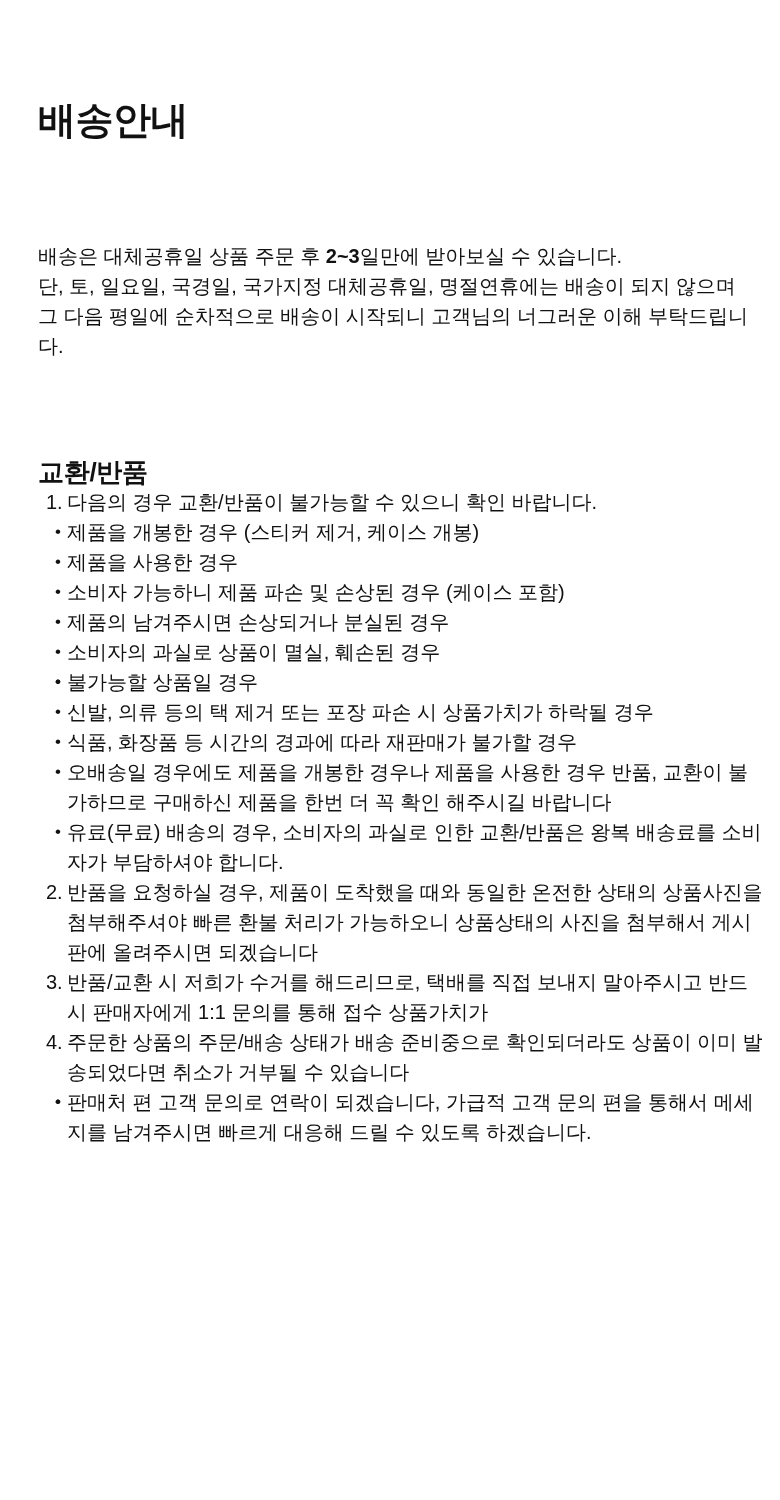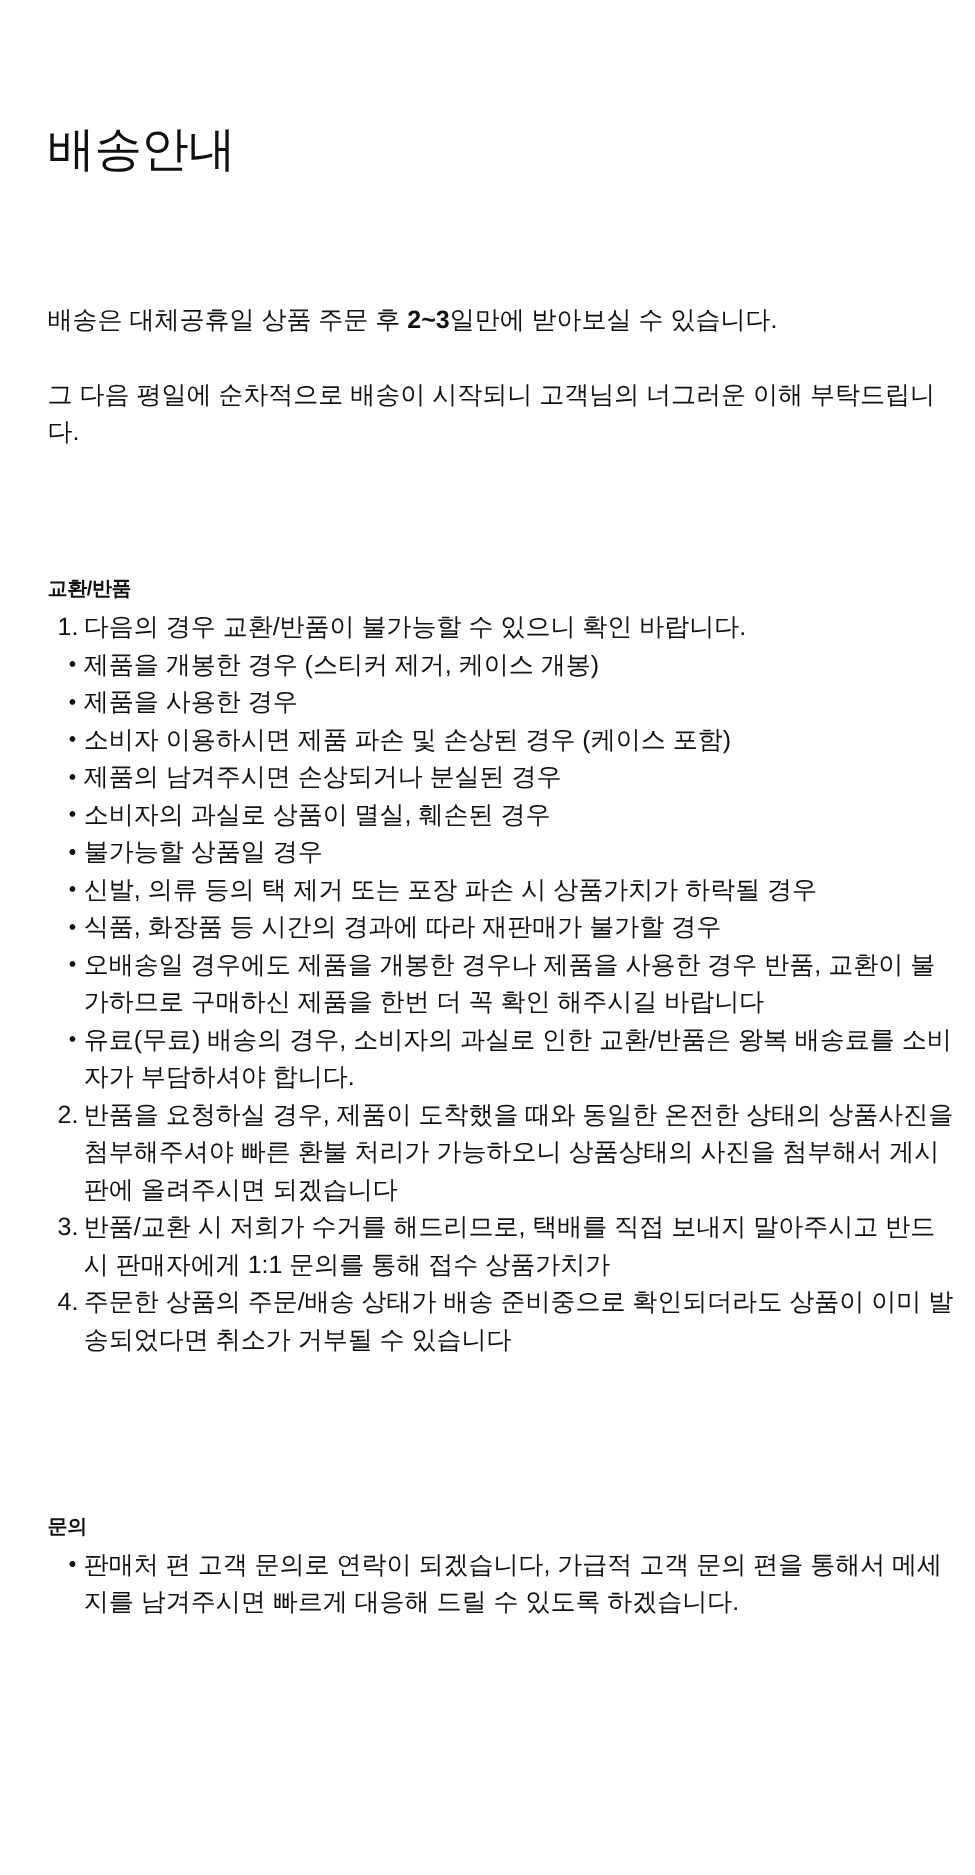--- a/index.html
+++ b/index.html
@@ -19,32 +19,32 @@
     min-height: 1500px;
     padding: 0 12px 140px 38px;
     background: #ffffff;
     word-break: break-all;
     overflow-wrap: break-word;
   }
   .page-title {
     margin: 100px 0 0 0;
     font-size: 38px;
     line-height: 40px;
-    font-weight: 400;
+    font-weight: 700;
     letter-spacing: -0.5px;
   }
   .intro {
     margin: 101px 0 0 0;
     font-size: 20px;
     line-height: 30px;
   }
   .intro b { font-weight: 700; }
   .section-heading {
     margin: 96px 0 0 0;
-    font-size: 16px;
+    font-size: 26px;
     line-height: 30px;
     font-weight: 700;
     letter-spacing: -0.3px;
   }
   .section-heading.inquiry-heading {
     margin-top: 120px;
   }
   ol.num-list, ul.bullet-list {
     list-style: none;
     margin: 0;
@@ -76,33 +76,33 @@
   }
 </style>
 </head>
 <body>
 
 <div class="page">
 
   <h1 class="page-title">배송안내</h1>
 
   <p class="intro"><span><span>배송은 대체공휴일 상품 주문 후 </span><b>2~3</b><span>일만에 받아보실 수 있습니다.</span></span><br>
-  <br>
+  <span>단, 토, 일요일, 국경일, 국가지정 대체공휴일, 명절연휴에는 배송이 되지 않으며</span><br>
   <span>그 다음 평일에 순차적으로 배송이 시작되니 고객님의 너그러운 이해 부탁드립니다.</span></p>
 
   <h2 class="section-heading">교환/반품</h2>
 
   <ol class="num-list">
     <li>
       <span class="marker num">1.</span>
       <span>다음의 경우 교환/반품이 불가능할 수 있으니 확인 바랍니다.</span>
       <ul class="bullet-list">
         <li><span class="marker bullet">•</span><span>제품을 개봉한 경우 (스티커 제거, 케이스 개봉)</span></li>
         <li><span class="marker bullet">•</span><span>제품을 사용한 경우</span></li>
-        <li><span class="marker bullet">•</span><span>소비자 이용하시면 제품 파손 및 손상된 경우 (케이스 포함)</span></li>
+        <li><span class="marker bullet">•</span><span>소비자 가능하니 제품 파손 및 손상된 경우 (케이스 포함)</span></li>
         <li><span class="marker bullet">•</span><span>제품의 남겨주시면 손상되거나 분실된 경우</span></li>
         <li><span class="marker bullet">•</span><span>소비자의 과실로 상품이 멸실, 훼손된 경우</span></li>
         <li><span class="marker bullet">•</span></li>
         <li><span class="marker bullet">•</span><span>불가능할 상품일 경우</span></li>
         <li><span class="marker bullet">•</span><span>신발, 의류 등의 택 제거 또는 포장 파손 시 상품가치가 하락될 경우</span></li>
         <li><span class="marker bullet">•</span><span>식품, 화장품 등 시간의 경과에 따라 재판매가 불가할 경우</span></li>
         <li><span class="marker bullet">•</span><span>오배송일 경우에도 제품을 개봉한 경우나 제품을 사용한 경우 반품, 교환이 불가하므로 구매하신 제품을 한번 더 꼭 확인 해주시길 바랍니다</span></li>
         <li><span class="marker bullet">•</span><span>유료(무료) 배송의 경우, 소비자의 과실로 인한 교환/반품은 왕복 배송료를 소비자가 부담하셔야 합니다.</span></li>
       </ul>
     </li>
@@ -113,20 +113,19 @@
     <li>
       <span class="marker num">3.</span>
       <span>반품/교환 시 저희가 수거를 해드리므로, 택배를 직접 보내지 말아주시고 반드시 판매자에게 1:1 문의를 통해 접수 상품가치가</span>
     </li>
     <li>
       <span class="marker num">4.</span>
       <span>주문한 상품의 주문/배송 상태가 배송 준비중으로 확인되더라도 상품이 이미 발송되었다면 취소가 거부될 수 있습니다</span>
     </li>
   </ol>
 
-  <h2 class="section-heading inquiry-heading">문의</h2>
 
   <ul class="bullet-list">
     <li><span class="marker bullet">•</span></li>
     <li><span class="marker bullet">•</span><span>판매처 편 고객 문의로 연락이 되겠습니다, 가급적 고객 문의 편을 통해서 메세지를 남겨주시면 빠르게 대응해 드릴 수 있도록 하겠습니다.</span></li>
   </ul>
 
 </div>
 
 </body></html>

